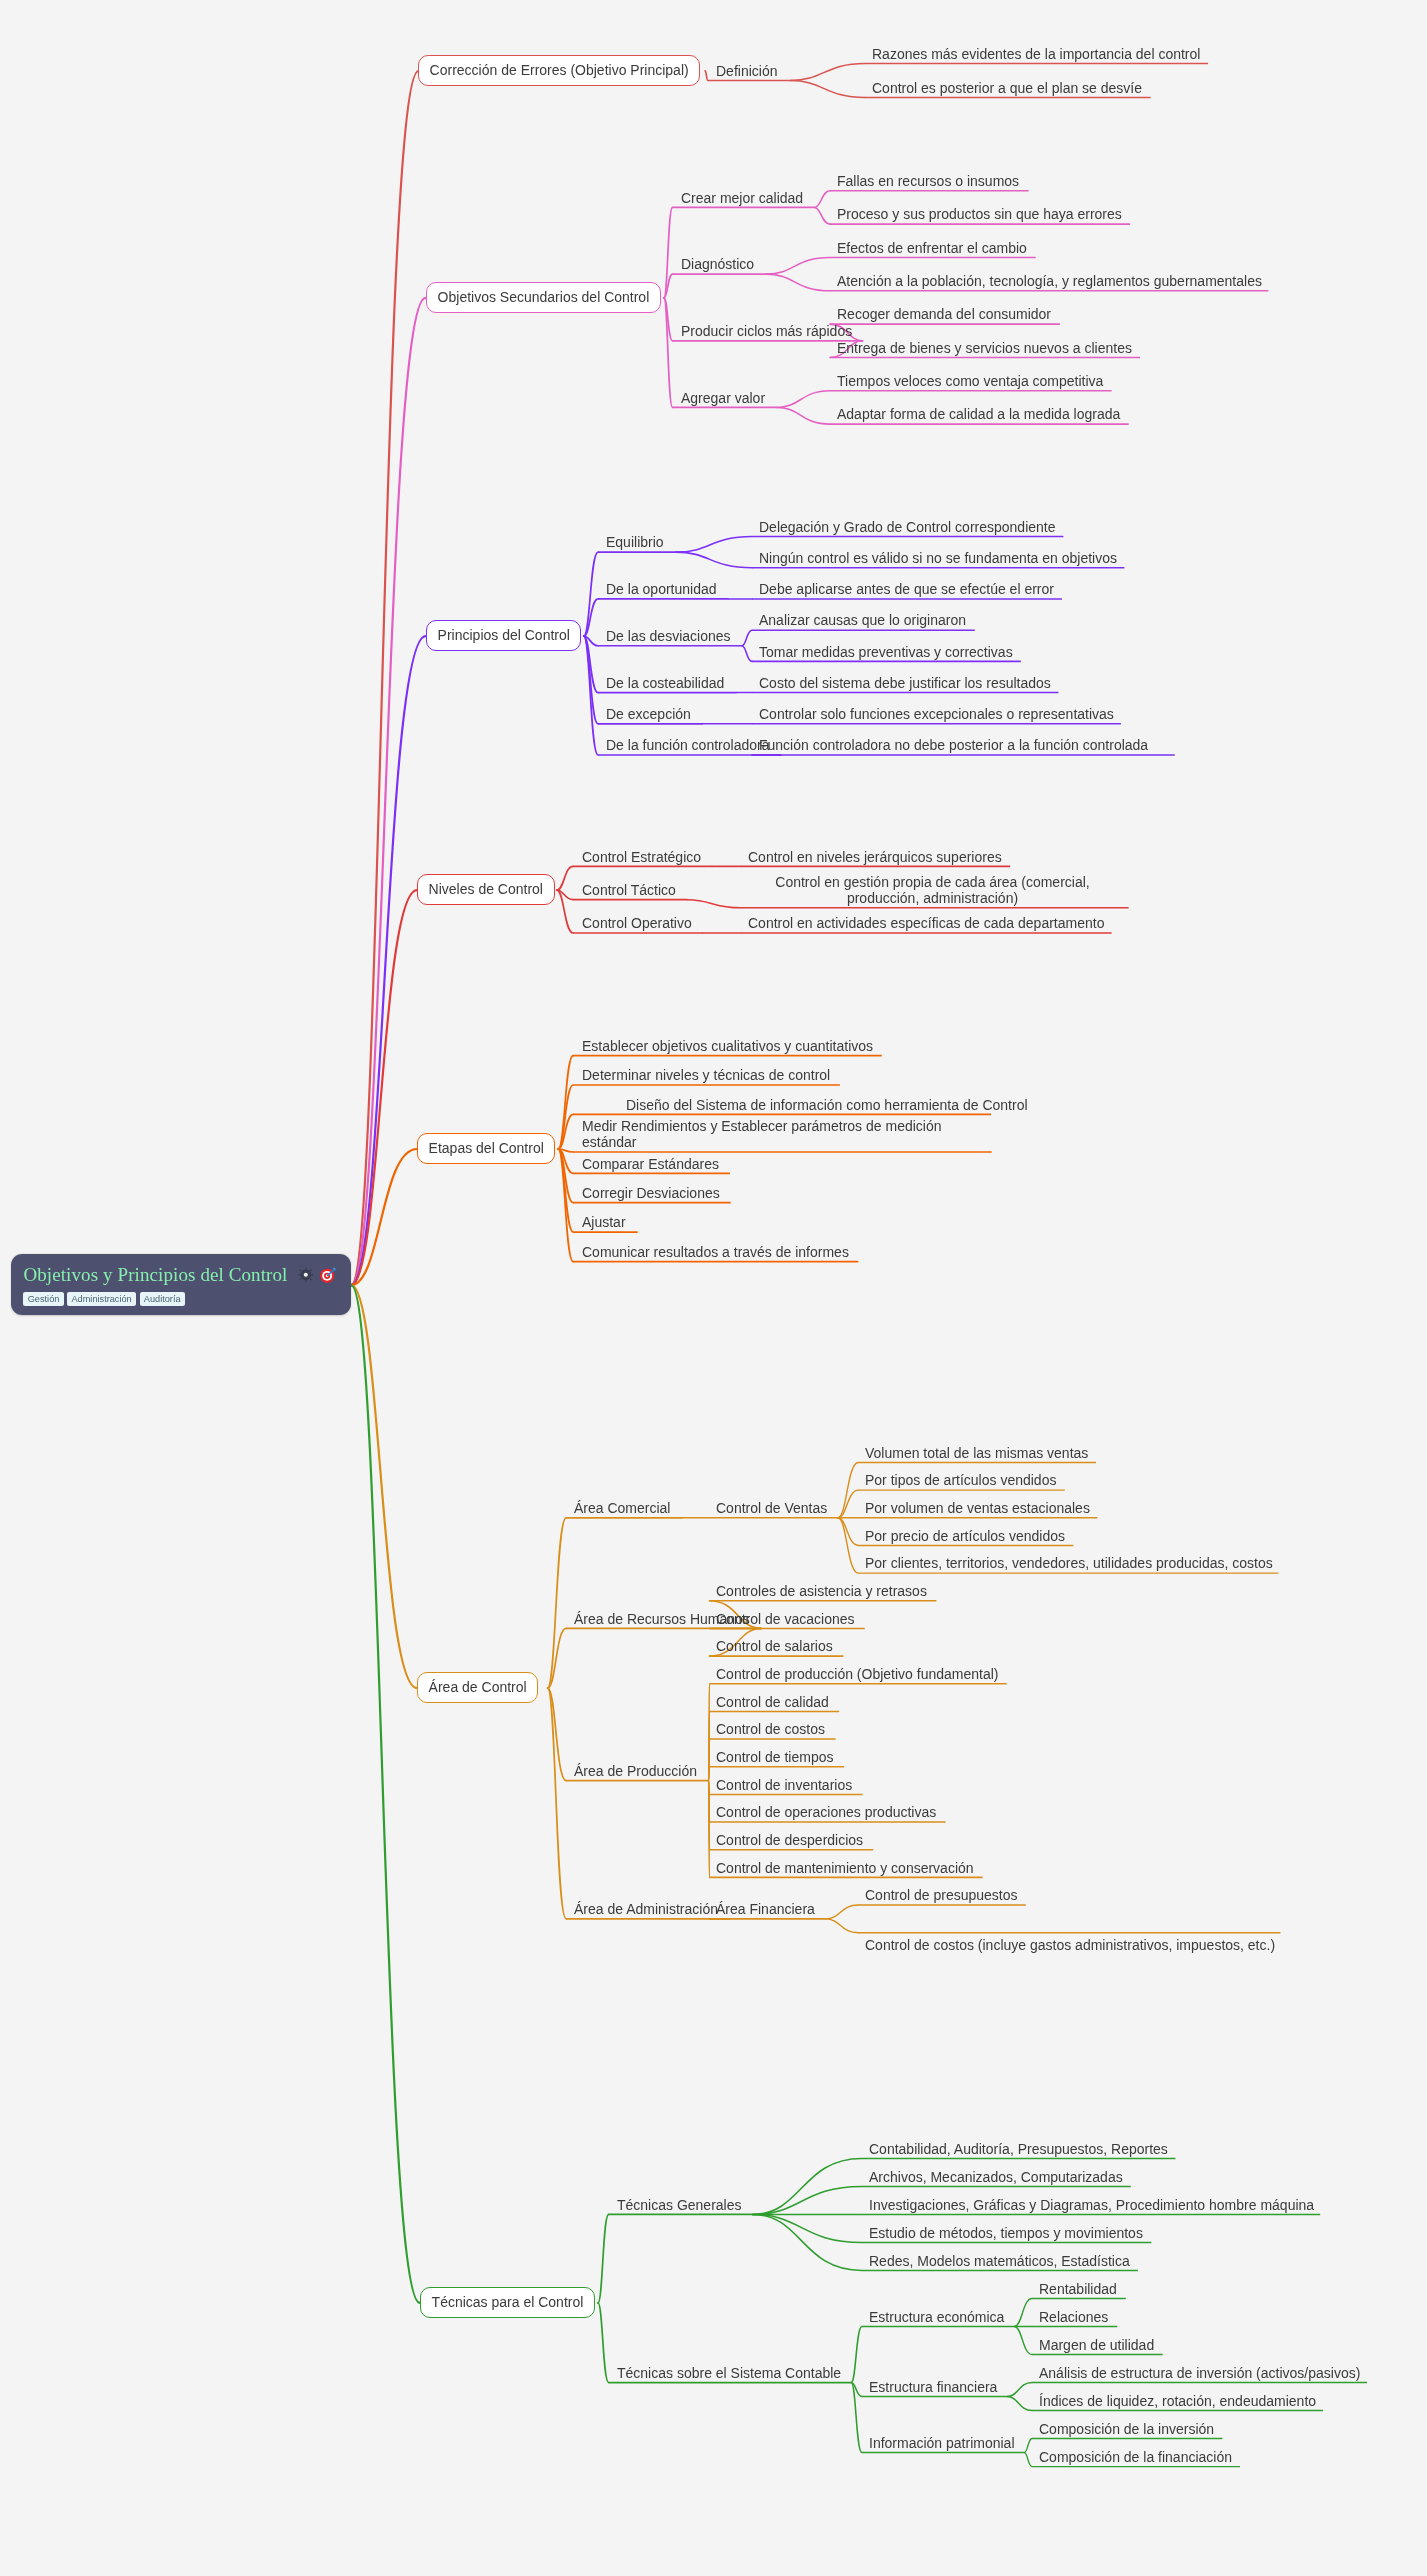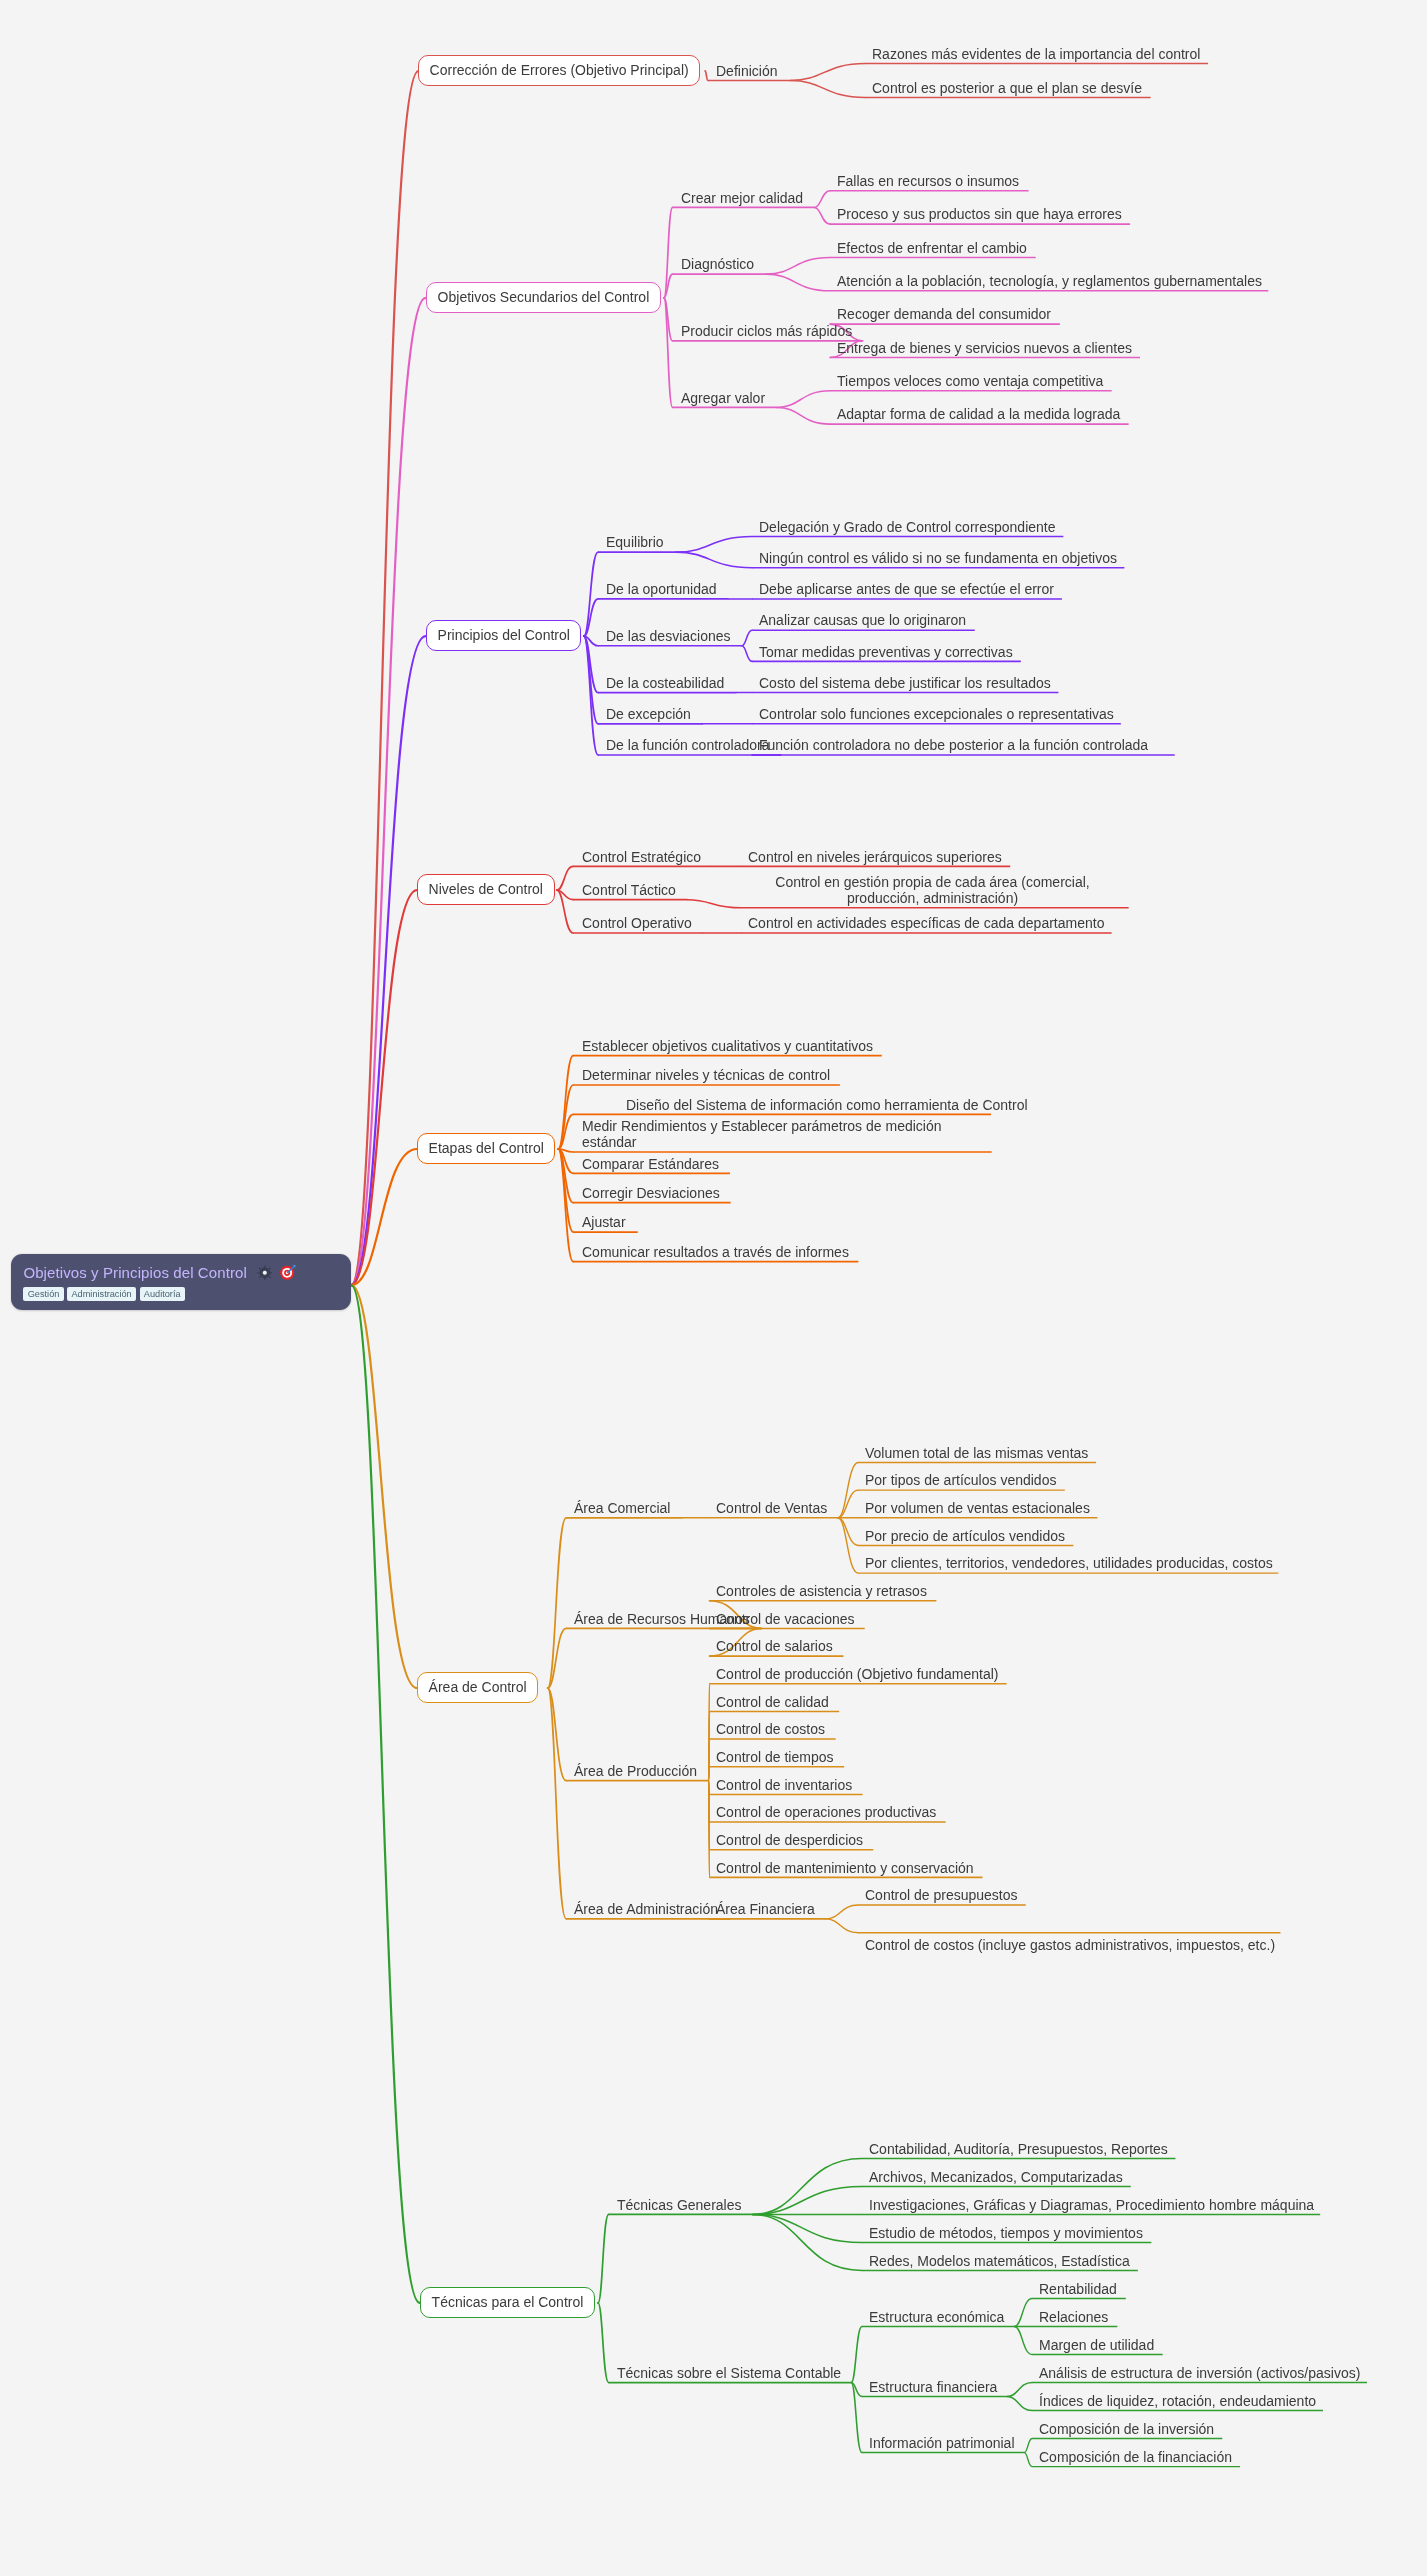--- a/index.html
+++ b/index.html
@@ -24,25 +24,26 @@
   
   #root-node {
     position: absolute;
     background: #4e5070;
     border-radius: 11.3px;
     padding: 10px 12.8px 8.5px 12.8px;
     color: #ffffff;
     box-shadow: 0 0.7px 2.1px rgba(0,0,0,.18);
   }
   #root-title {
-    font-size: 15px;
-    color: #c4b5fd;
+    font-size: 19px;
+    color: #86efac;
     letter-spacing: 0.1px;
     display: inline-block;
     vertical-align: middle;
+    font-family: Liberation Serif, serif;
   }
   .root-icons { display: inline-block; vertical-align: middle; margin-left: 7px; }
   .root-icons svg { vertical-align: middle; }
   #root-tags { margin-top: 5.7px; }
   .tag {
     display: inline-block;
     background: #e7f4f8;
     color: #4a6470;
     font-size: 9.2px;
     padding: 1.4px 4.3px 2.1px 4.3px;

